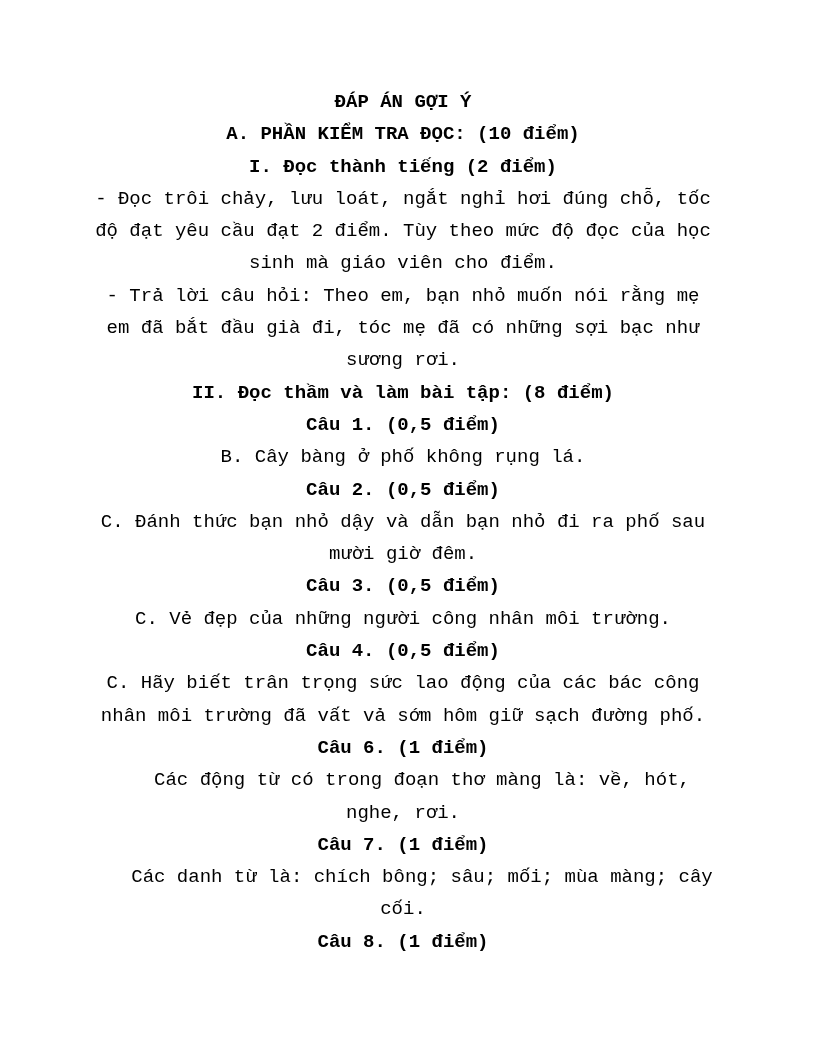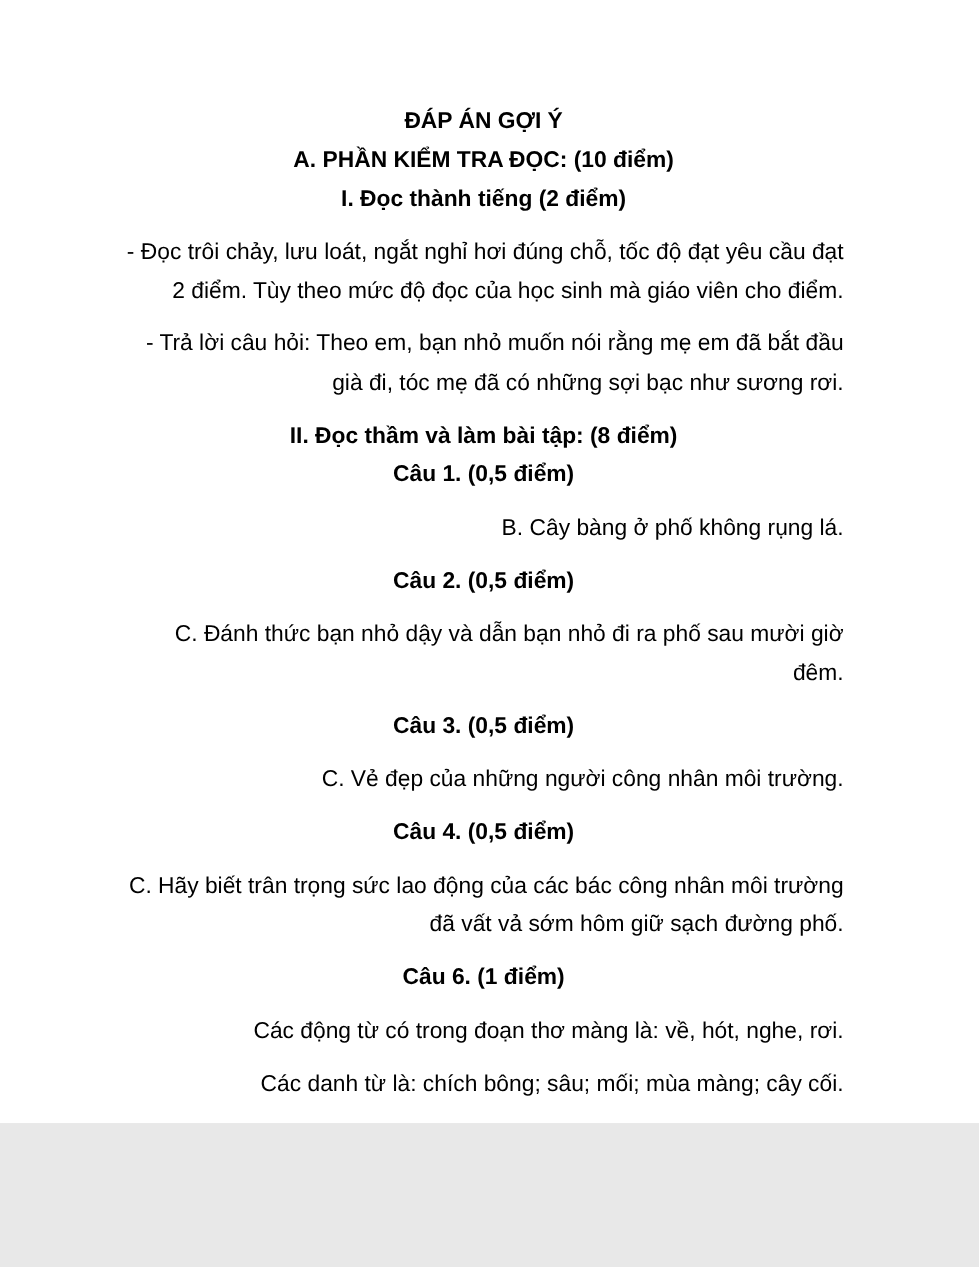--- a/index.html
+++ b/index.html
@@ -1,43 +1,43 @@
 <!DOCTYPE html>
 <html><head>
 <meta charset="utf-8">
 <style>
   html, body { margin: 0; padding: 0; background: #e8e8e8; }
   .page {
     position: relative;
     width: 816px;
-    height: 936px;
+    height: 1056px;
     margin: 0 auto;
     background: #ffffff;
     box-sizing: border-box;
     padding: 86px 101px 0 91px;
-    font-family: Liberation Sans, sans-serif;
+    font-family: Liberation Mono, monospace;
     font-size: 19px;
     line-height: 32.3px;
     color: #000000;
     overflow: hidden;
   }
   .doc-title {
     margin: 0;
     font-size: 19px;
     font-weight: bold;
     text-align: center;
   }
   .heading {
     margin: 0;
     font-weight: bold;
     text-align: center;
   }
   .para {
-    margin: 12px;
-    text-align: right;
+    margin: 0;
+    text-align: center;
   }
   .para.indent {
     text-indent: 38px;
   }
 </style>
 </head>
 <body>
 
 <div class="page">
 
@@ -62,17 +62,18 @@
   <p class="heading">Câu 3. (0,5 điểm)</p>
   <p class="para">C. Vẻ đẹp của những người công nhân môi trường.</p>
 
   <p class="heading">Câu 4. (0,5 điểm)</p>
   <p class="para">C. Hãy biết trân trọng sức lao động của các bác công nhân môi trường đã vất vả sớm hôm giữ sạch đường phố.</p>
 
 
   <p class="heading">Câu 6. (1 điểm)</p>
   <p class="para indent">Các động từ có trong đoạn thơ màng là: về, hót, nghe, rơi.</p>
 
+  <p class="heading">Câu 7. (1 điểm)</p>
   <p class="para indent">Các danh từ là: chích bông; sâu; mối; mùa màng; cây cối.</p>
 
   <p class="heading">Câu 8. (1 điểm)</p>
 
 </div>
 
 </body></html>

